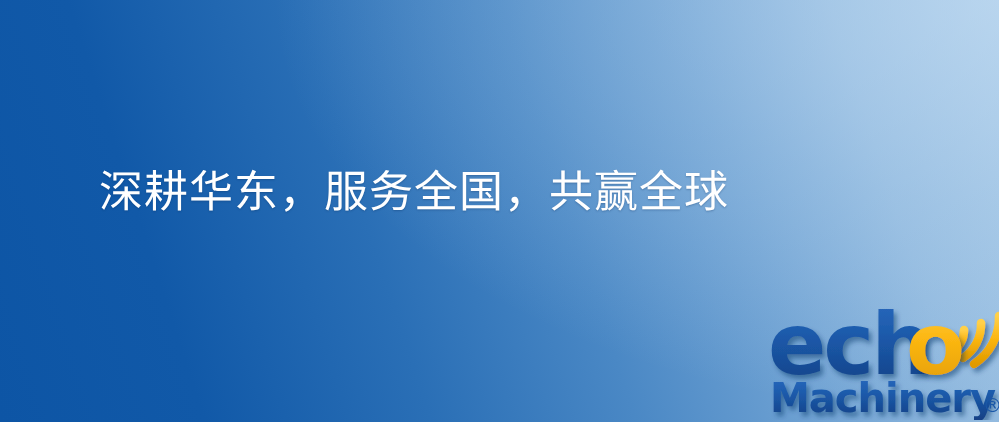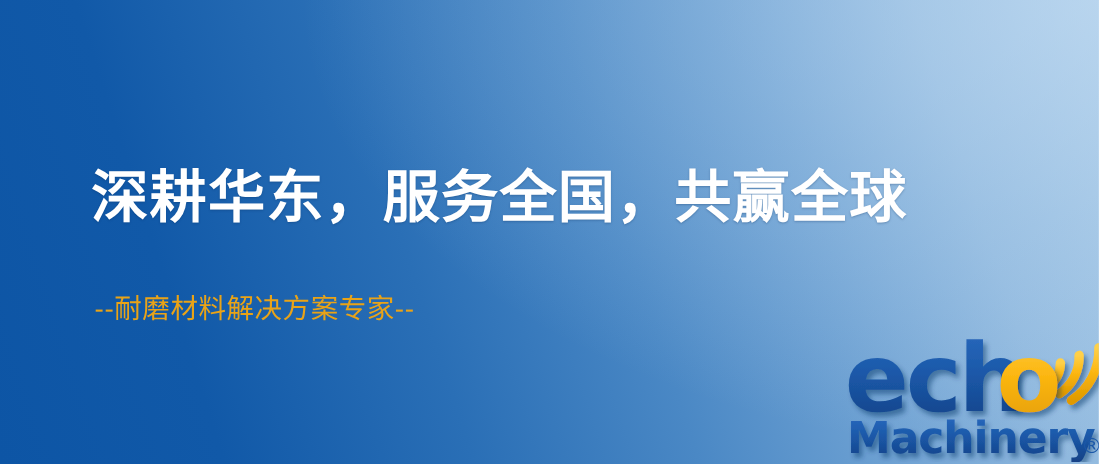--- a/index.html
+++ b/index.html
@@ -38,24 +38,24 @@
         rgba(200,224,245,0.55) 0%,
         rgba(190,218,242,0.28) 32%,
         rgba(255,255,255,0.0) 66%);
   }
 
   
   .headline {
     position: absolute;
     left: 83px;
     top: 152px;
-    margin: 0;
+    margin: 16px;
     font-family: "DejaVu Serif", "Liberation Serif", serif;
-    font-weight: 700;
-    font-size: 52px;
+    font-weight: 400;
+    font-size: 44px;
     line-height: 1.08;
     letter-spacing: 1px;
     color: #ffffff;
     white-space: nowrap;
     text-shadow: 0 1px 2px rgba(8,44,90,0.30);
     z-index: 3;
   }
 
   
   .subhead {
@@ -105,21 +105,20 @@
     font-size: 19px;
   }
 </style>
 </head>
 <body>
 
 <div id="banner">
 
   <h1 class="headline">深耕华东，服务全国，共赢全球</h1>
 
-  <p class="subhead">--耐磨材料解决方案专家--</p>
 
   <div class="logo">
     <svg viewBox="0 0 255 128" xmlns="http://www.w3.org/2000/svg" aria-hidden="true">
       <defs>
         <linearGradient id="blueGrad" x1="0" y1="0" x2="0" y2="1">
           <stop offset="0%" stop-color="#2a6bc0"></stop>
           <stop offset="45%" stop-color="#1b58a8"></stop>
           <stop offset="100%" stop-color="#133f83"></stop>
         </linearGradient>
         <linearGradient id="goldGrad" x1="0" y1="0" x2="0" y2="1">

